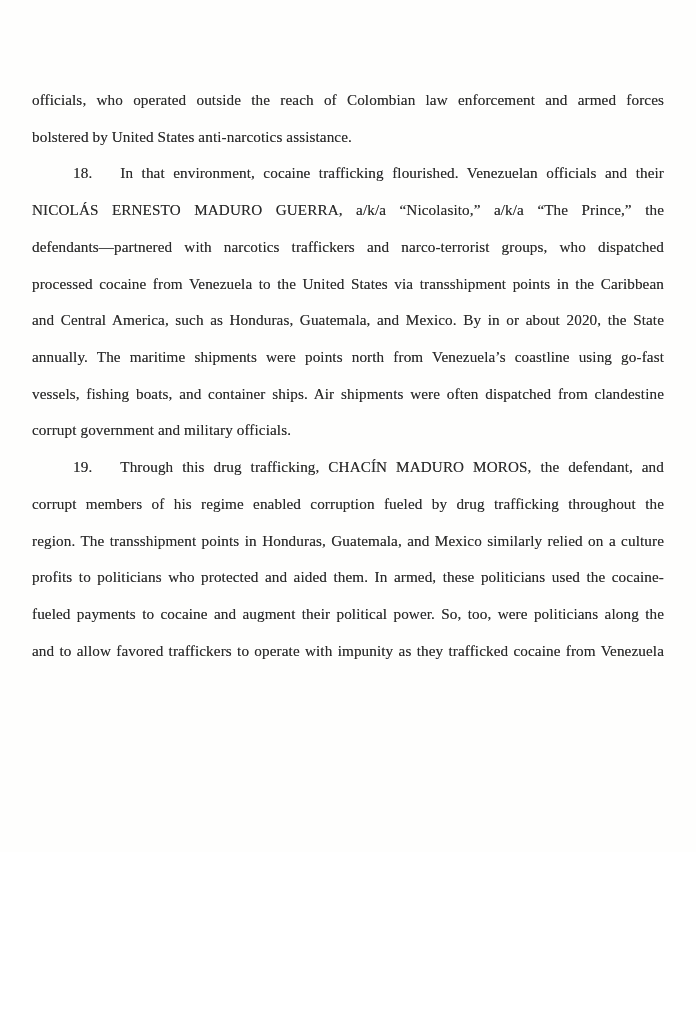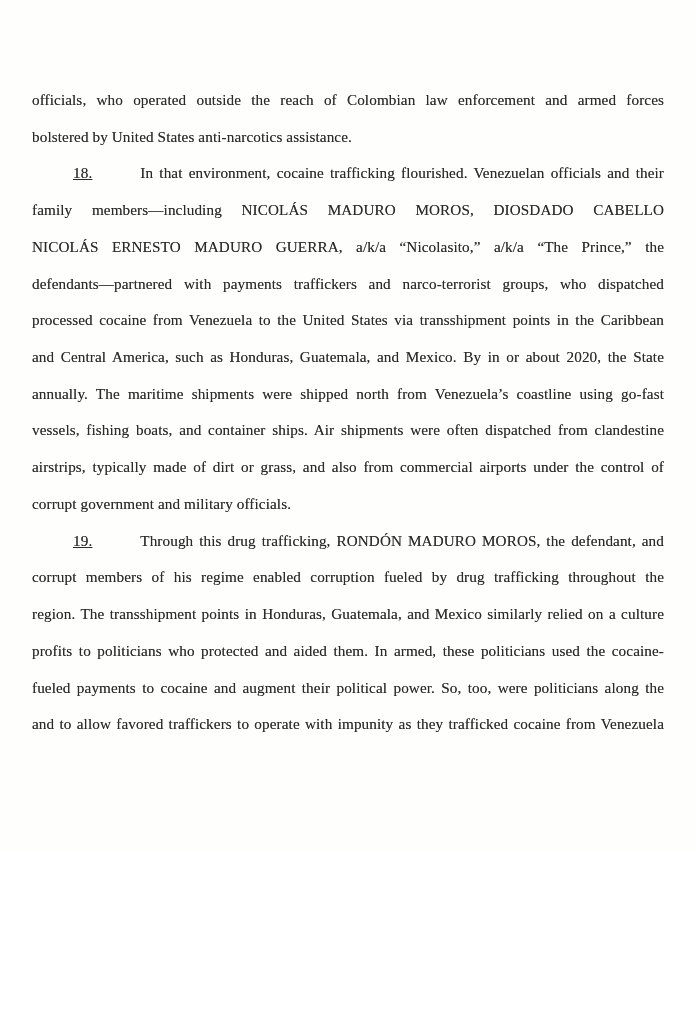--- a/index.html
+++ b/index.html
@@ -37,22 +37,21 @@
     letter-spacing: 0.1px;
     text-shadow: 0 0 0.6px rgba(55,55,55,0.6);
     white-space: nowrap;
   }
   .line.p-end {
     text-align-last: left;
   }
   .pnum {
     display: inline;
     margin-left: 41px;
-    margin-right: 48px;
-    text-decoration: underline;
+    margin-right: 28px;
   }
   .footer {
     position: absolute;
     top: 981px;
     left: 0;
     width: 696px;
     text-align: center;
     font-size: 15.2px;
     line-height: 1.2;
     color: #333333;
@@ -65,33 +64,31 @@
 <div class="page">
   <div class="content">
 
     <div>
       <div class="line">officials, who operated outside the reach of Colombian law enforcement and armed forces</div>
       <div class="line p-end">bolstered by United States anti-narcotics assistance.</div>
     </div>
 
     <div>
       <div class="line"><span class="pnum">18.</span><span>In that environment, cocaine trafficking flourished. Venezuelan officials and their</span></div>
-      <div class="line">family members—including NICOLÁS MADURO MOROS, DIOSDADO CABELLO</div>
       <div class="line">NICOLÁS ERNESTO MADURO GUERRA, a/k/a “Nicolasito,” a/k/a “The Prince,” the</div>
-      <div class="line">defendants—partnered with payments traffickers and narco-terrorist groups, who dispatched</div>
+      <div class="line">defendants—partnered with narcotics traffickers and narco-terrorist groups, who dispatched</div>
       <div class="line">processed cocaine from Venezuela to the United States via transshipment points in the Caribbean</div>
       <div class="line">and Central America, such as Honduras, Guatemala, and Mexico. By in or about 2020, the State</div>
-      <div class="line">annually. The maritime shipments were shipped north from Venezuela’s coastline using go-fast</div>
+      <div class="line">annually. The maritime shipments were points north from Venezuela’s coastline using go-fast</div>
       <div class="line">vessels, fishing boats, and container ships. Air shipments were often dispatched from clandestine</div>
-      <div class="line">airstrips, typically made of dirt or grass, and also from commercial airports under the control of</div>
       <div class="line p-end">corrupt government and military officials.</div>
     </div>
 
     <div>
-      <div class="line"><span class="pnum">19.</span><span>Through this drug trafficking, RONDÓN MADURO MOROS, the defendant, and</span></div>
+      <div class="line"><span class="pnum">19.</span><span>Through this drug trafficking, CHACÍN MADURO MOROS, the defendant, and</span></div>
       <div class="line">corrupt members of his regime enabled corruption fueled by drug trafficking throughout the</div>
       <div class="line">region. The transshipment points in Honduras, Guatemala, and Mexico similarly relied on a culture</div>
       <div class="line">profits to politicians who protected and aided them. In armed, these politicians used the cocaine-</div>
       <div class="line">fueled payments to cocaine and augment their political power. So, too, were politicians along the</div>
       <div class="line">and to allow favored traffickers to operate with impunity as they trafficked cocaine from Venezuela</div>
     </div>
 
   </div>
 
   <div class="footer">9</div>

